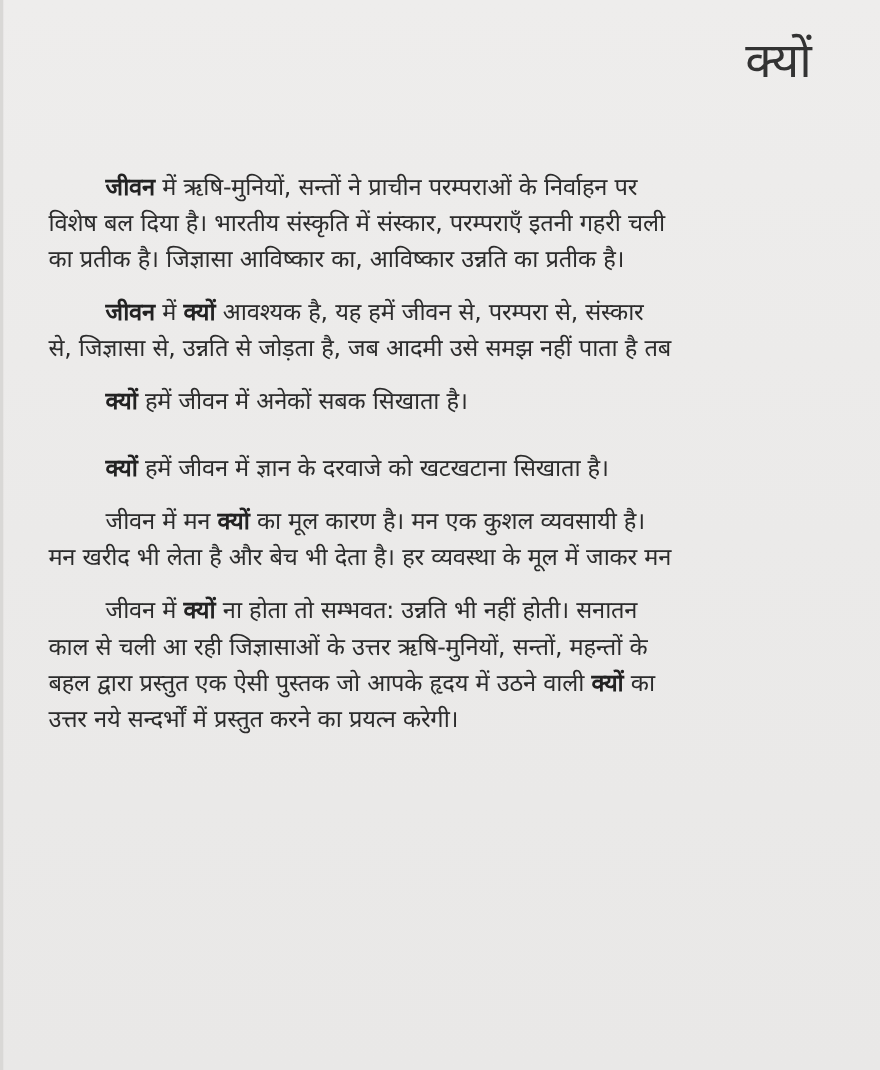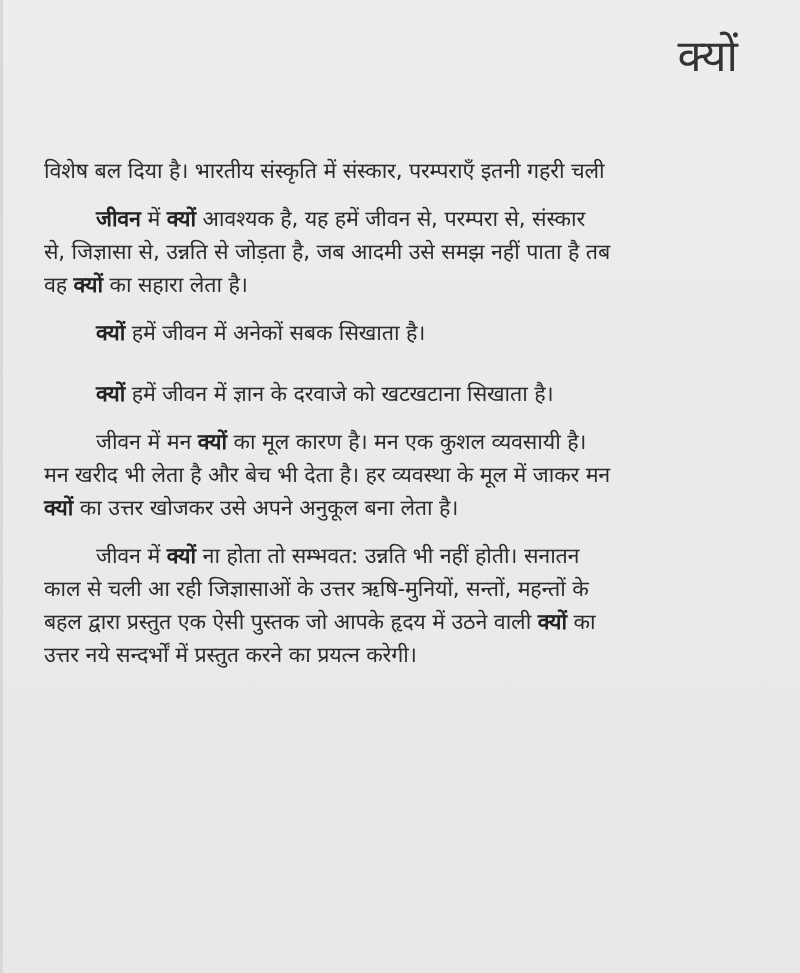--- a/index.html
+++ b/index.html
@@ -40,47 +40,47 @@
 <body>
 
 <div class="page">
   <div class="page-edge"></div>
 
   <div class="title">क्यों</div>
 
   <div class="body">
 
     <div>
+      <div class="line indent"><b>जीवन</b><span> में ऋषि-मुनियों, सन्तों ने प्राचीन परम्पराओं के निर्वाहन पर</span></div>
       <div class="line"><span>विशेष बल दिया है। भारतीय संस्कृति में संस्कार, परम्पराएँ इतनी गहरी चली</span></div>
+      <div class="line"><span>का प्रतीक है। जिज्ञासा आविष्कार का, आविष्कार उन्नति का प्रतीक है।</span></div>
     </div>
     <div class="para-gap"></div>
 
     <div>
       <div class="line indent"><b>जीवन</b><span> में </span><b>क्यों</b><span> आवश्यक है, यह हमें जीवन से, परम्परा से, संस्कार</span></div>
       <div class="line"><span>से, जिज्ञासा से, उन्नति से जोड़ता है, जब आदमी उसे समझ नहीं पाता है तब</span></div>
-      <div class="line"><span>वह </span><b>क्यों</b><span> का सहारा लेता है।</span></div>
     </div>
     <div class="para-gap"></div>
 
     <div>
       <div class="line indent"><b>क्यों</b><span> हमें जीवन में अनेकों सबक सिखाता है।</span></div>
     </div>
     <div class="short-gap"></div>
 
     <div class="short-gap"></div>
 
     <div>
       <div class="line indent"><b>क्यों</b><span> हमें जीवन में ज्ञान के दरवाजे को खटखटाना सिखाता है।</span></div>
     </div>
     <div class="para-gap"></div>
 
     <div>
       <div class="line indent"><span>जीवन में मन </span><b>क्यों</b><span> का मूल कारण है। मन एक कुशल व्यवसायी है।</span></div>
       <div class="line"><span>मन खरीद भी लेता है और बेच भी देता है। हर व्यवस्था के मूल में जाकर मन</span></div>
-      <div class="line"><b>क्यों</b><span> का उत्तर खोजकर उसे अपने अनुकूल बना लेता है।</span></div>
     </div>
     <div class="para-gap"></div>
 
     <div>
       <div class="line indent"><span>जीवन में </span><b>क्यों</b><span> ना होता तो सम्भवत: उन्नति भी नहीं होती। सनातन</span></div>
       <div class="line"><span>काल से चली आ रही जिज्ञासाओं के उत्तर ऋषि-मुनियों, सन्तों, महन्तों के</span></div>
       <div class="line"><span>बहल द्वारा प्रस्तुत एक ऐसी पुस्तक जो आपके हृदय में उठने  वाली </span><b>क्यों</b><span> का</span></div>
       <div class="line"><span>उत्तर नये सन्दर्भों में प्रस्तुत करने का प्रयत्न करेगी।</span></div>
     </div>
 

